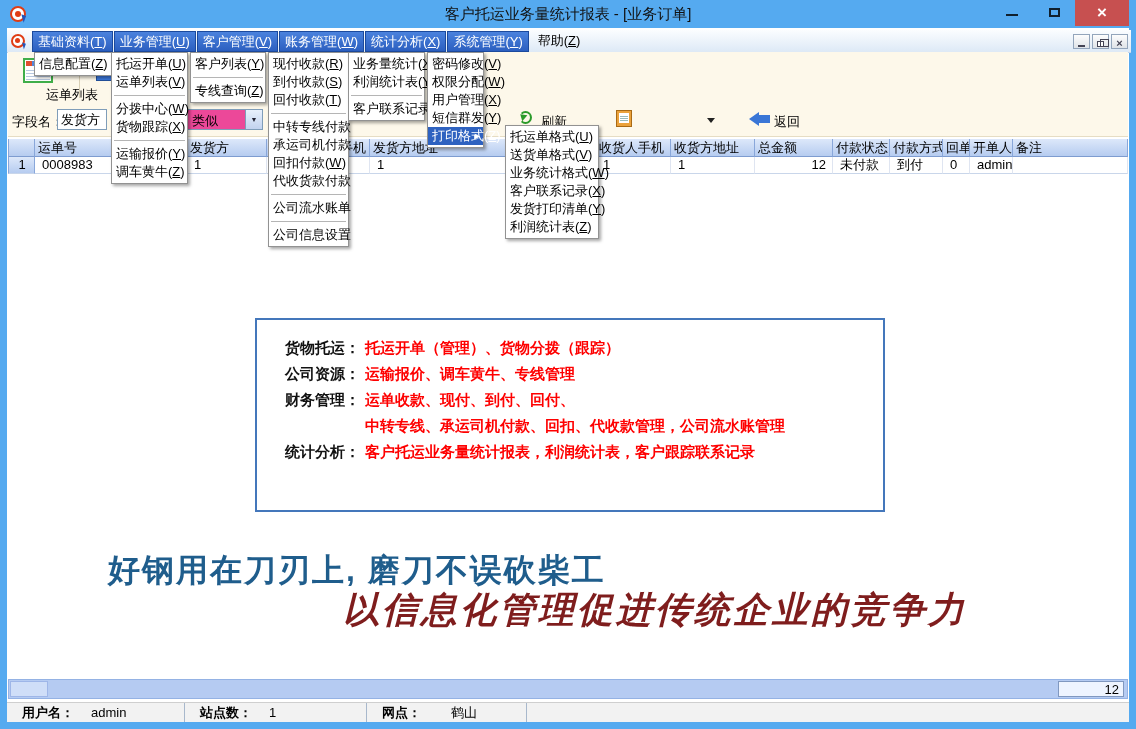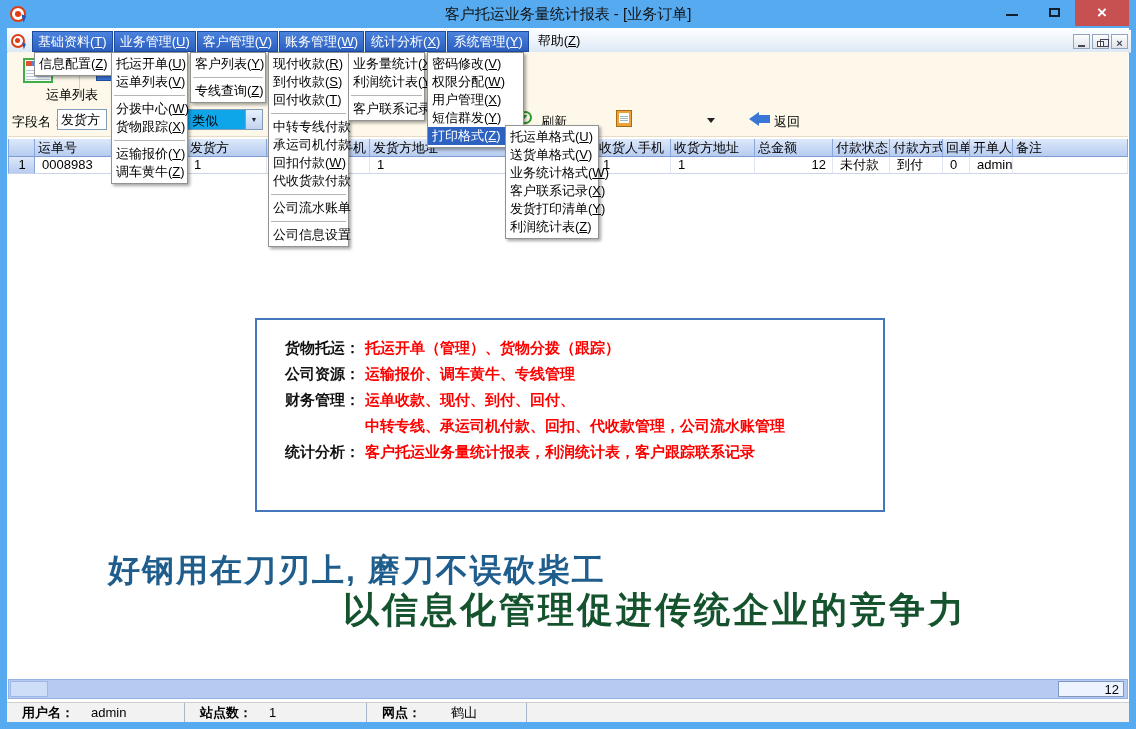--- a/index.html
+++ b/index.html
@@ -45,21 +45,21 @@
   .bigbtn .cap { position:absolute; bottom:0; width:100%; font-size:13px; }
   .ico-grid { position:absolute; left:19px; top:2px; width:30px; height:25px; background:#fff; border:2px solid #3fae49; }
   .ico-grid::before { content:''; position:absolute; left:1px; top:1px; right:1px; height:5px; background:linear-gradient(90deg,#e05030 0 6px,#5588dd 6px 100%); }
   .ico-grid::after { content:''; position:absolute; left:1px; right:1px; top:8px; height:12px; background:repeating-linear-gradient(#fff 0 2px,#b8c8e0 2px 3px); }
   .ico-disp { position:absolute; left:14px; top:4px; width:26px; height:21px; background:#3b76d8; border:1px solid #23509a; }
   .tool-sep { position:absolute; left:79px; top:58px; width:1px; height:40px; background:#d9d0b6; }
 
   
   .flabel { position:absolute; top:113px; font-size:13px; }
   .finput { position:absolute; left:57px; top:109px; width:50px; height:21px; border:1px solid #7f9db9; font-size:13px; padding:0 3px; font-family:inherit; }
-  .combo { position:absolute; left:187px; top:109px; width:76px; height:21px; border:1px solid #7f9db9; background:#0ea5e9; }
+  .combo { position:absolute; left:187px; top:109px; width:76px; height:21px; border:1px solid #7f9db9; background:#ec4899; }
   .combo .cval { position:absolute; left:4px; top:2px; font-size:13px; }
   .combo .cbtn { position:absolute; right:0; top:0; width:17px; height:19px; background:linear-gradient(#e8f0fc,#c2d3ef); border-left:1px solid #7f9db9; text-align:center; font-size:7px; line-height:19px; color:#223; }
 
   
   .tbtn-lbl { position:absolute; top:113px; font-size:13px; }
   .ico-refresh { position:absolute; left:519px; top:111px; width:13px; height:13px; border:2px solid #2a9a2a; border-radius:50%; border-left-color:transparent; }
   .ico-refresh::after { content:''; position:absolute; left:-5px; top:-2px; border:4px solid transparent; border-right:6px solid #2a9a2a; transform:rotate(40deg); }
   .ico-props { position:absolute; left:616px; top:110px; width:16px; height:17px; background:#eba23b; border:1px solid #a96a14; }
   .ico-props::before { content:''; position:absolute; left:2px; top:2px; width:10px; height:10px; background:#fff; }
   .ico-props::after { content:''; position:absolute; left:3px; top:4px; width:8px; height:6px; background:repeating-linear-gradient(#fff 0 1px,#9bb 1px 2px); }
@@ -77,21 +77,21 @@
   .dcell.rownum { background:linear-gradient(#dde8fa,#b6ccf0); border-right:1px solid #89a7da; border-left:1px solid #89a7da; }
 
   
   .infobox { position:absolute; left:255px; top:318px; width:630px; height:194px; background:#fff; border:2px solid #4477bb; padding:15px 0 0 28px; }
   .iline { display:flex; height:26px; line-height:26px; font-weight:bold; font-size:15px; white-space:nowrap; }
   .iline .ilbl { width:80px; flex:none; color:#111; }
   .iline .itxt { color:#fe0000; }
 
   
   .slogan1 { position:absolute; left:108px; top:549px; font-size:32px; font-weight:bold; color:#1f5d8c; letter-spacing:2px; white-space:nowrap; }
-  .slogan2 { position:absolute; left:343px; top:586px; font-size:36px; font-weight:bold; color:#14532d; letter-spacing:3px; white-space:nowrap; }
+  .slogan2 { position:absolute; left:343px; top:586px; font-size:36px; font-weight:bold; color:#7f1d1d; letter-spacing:3px; white-space:nowrap;font-style:italic; }
 
   
   .pager { position:absolute; left:8px; top:679px; width:1120px; height:20px; background:#b5cbf2; border:1px solid #94b2e4; }
   .pager .thumb { position:absolute; left:1px; top:1px; width:38px; height:16px; background:#cfdef8; border:1px solid #9eb6e8; }
   .pager .count { position:absolute; right:3px; top:1px; width:66px; height:16px; background:#eef4ff; border:1px solid #8098c0; text-align:right; line-height:15px; padding-right:4px; font-size:13px; }
 
   
   .statusbar { position:absolute; left:7px; top:702px; width:1122px; height:20px; background:#f2f2f2; border-top:1px solid #cfcfcf; display:flex; }
   .spanel { height:100%; border-right:1px solid #a8b8cc; display:flex; align-items:center; flex:none; }
   .spanel .slbl { font-weight:bold; padding-left:15px; width:84px; flex:none; }
@@ -103,21 +103,21 @@
   .mi { height:18px; line-height:18px; padding:0 2px 0 4px; white-space:nowrap; font-size:13px; position:relative; }
   .mi.hl { background:#2e62c0; color:#fff; }
   .mi .subarrow { position:absolute; right:1px; top:0; font-size:9px; }
   .msep { height:9px; position:relative; }
   .msep::after { content:''; position:absolute; left:2px; right:2px; top:4px; border-top:1px solid #b5b5b5; }
   #menu-base   { left:34px;  top:52px; width:78px; }
   #menu-biz    { left:111px; top:52px; width:77px; }
   #menu-cust   { left:190px; top:52px; width:76px; }
   #menu-fin    { left:268px; top:52px; width:81px; }
   #menu-stat   { left:348px; top:52px; width:77px; }
-  #menu-sys    { left:427px; top:52px; width:97px; }
+  #menu-sys    { left:427px; top:52px; width:57px; }
   #menu-print  { left:505px; top:125px; width:94px; }
 </style>
 </head>
 <body>
 
 <div class="titlebar">
   <span class="app-logo" style="left:10px; top:6px;"></span>
   <div class="title-text">客户托运业务量统计报表 - [业务订单]</div>
   <div class="wbtn wbtn-min"><span class="glyph-min"></span></div>
   <div class="wbtn wbtn-max"><span class="glyph-max"></span></div>

